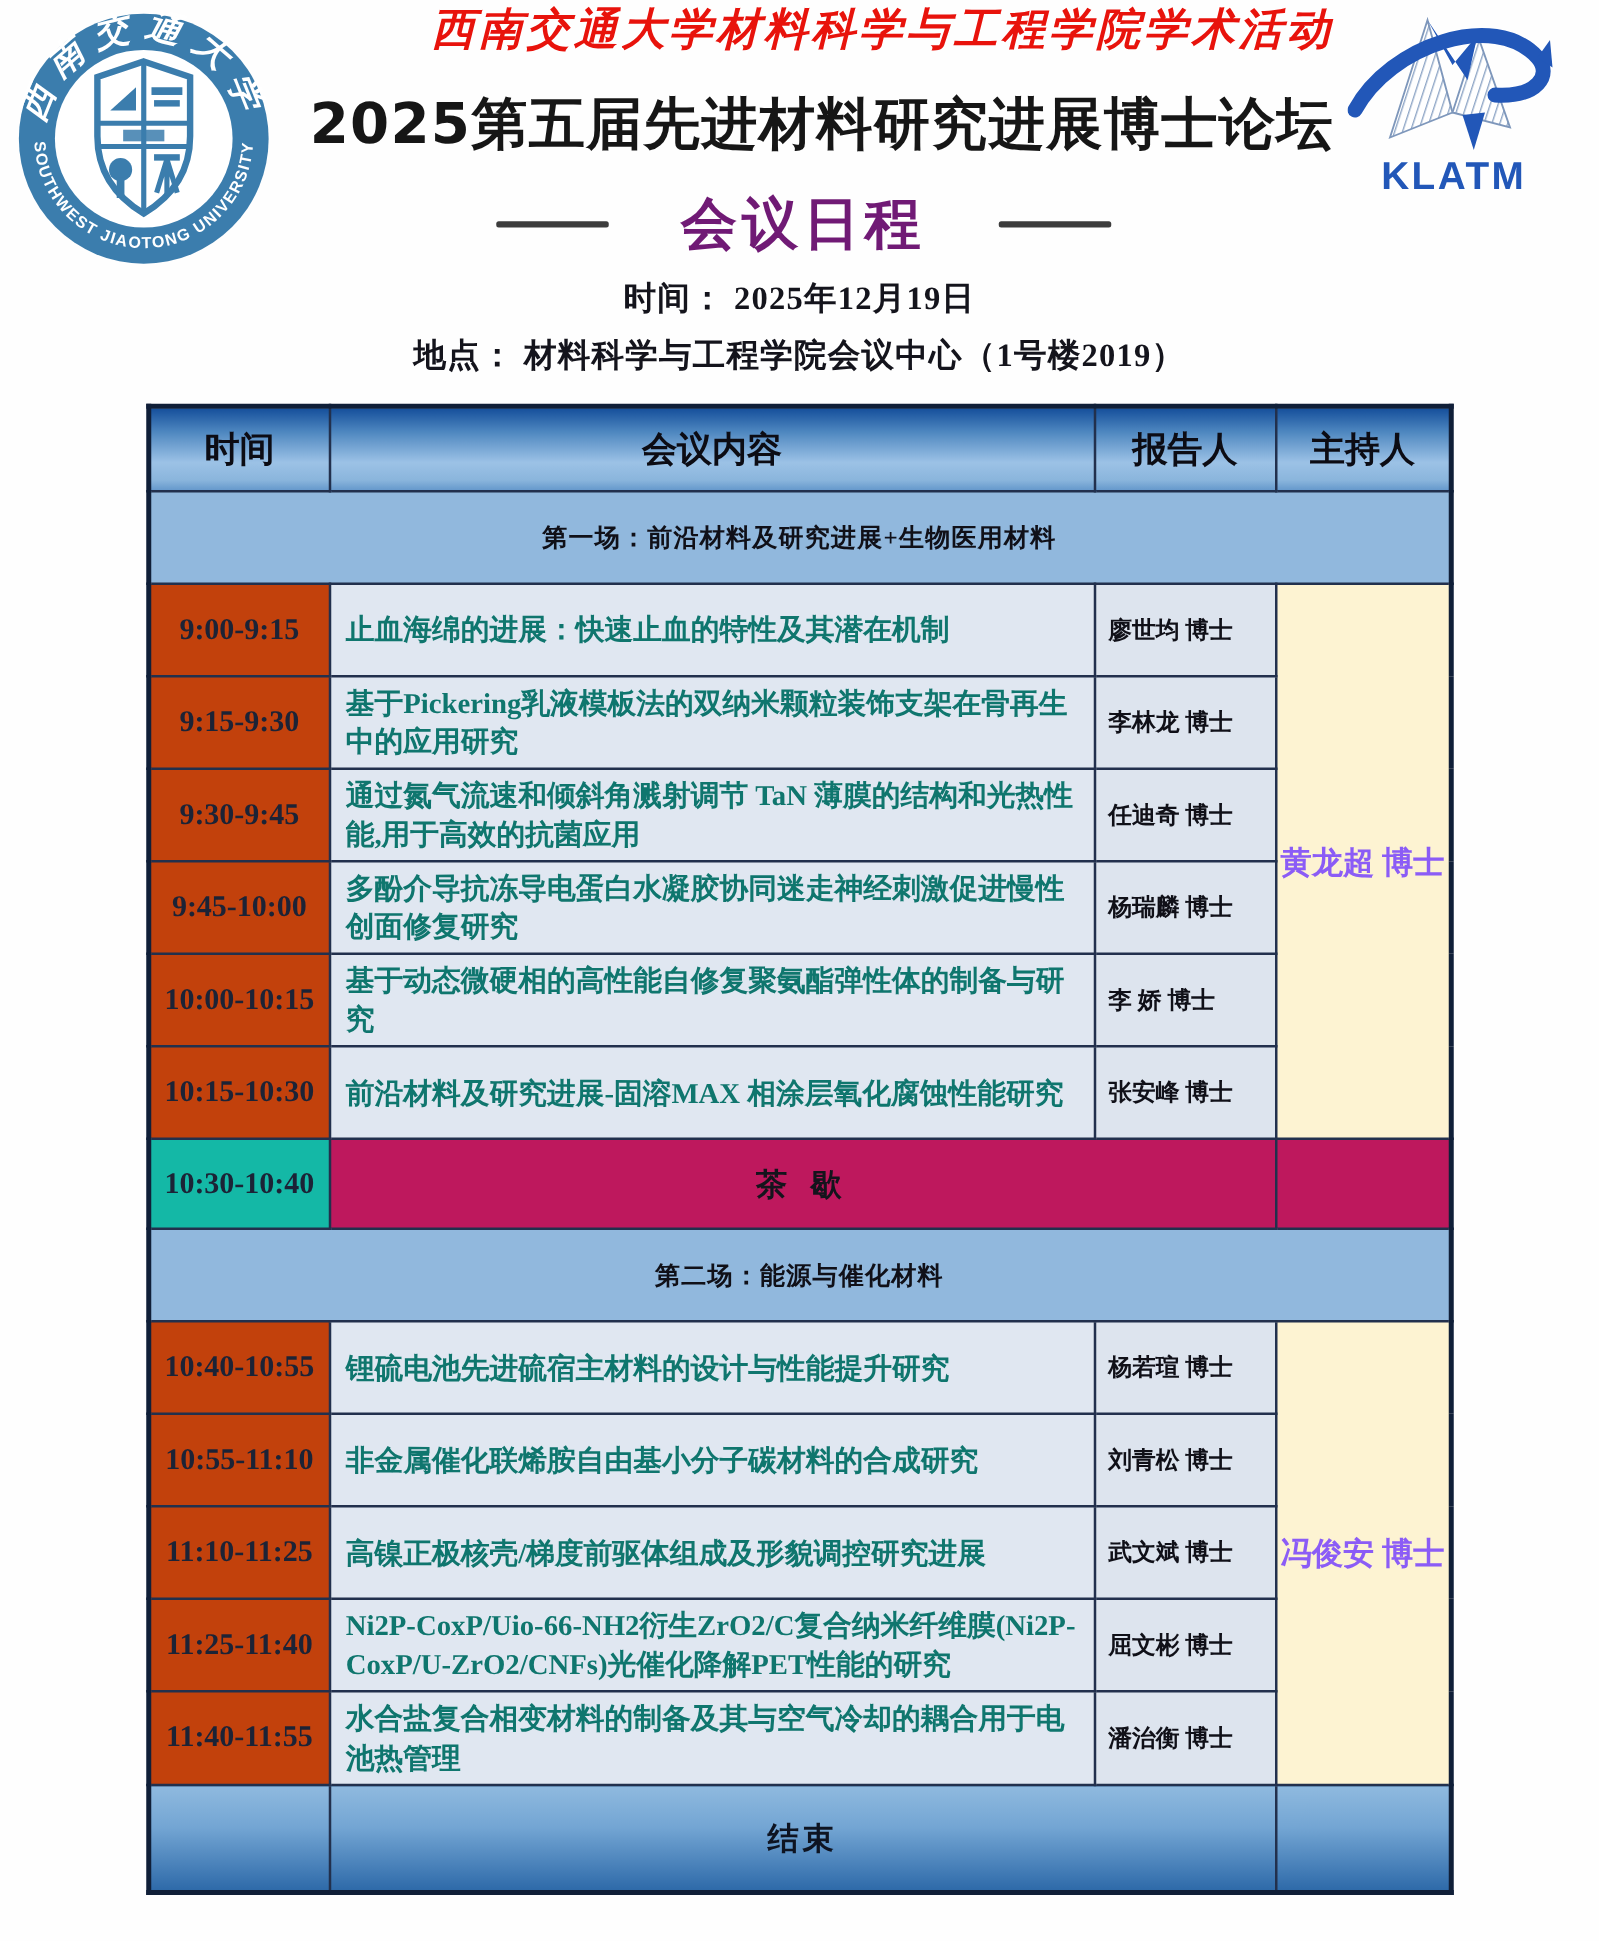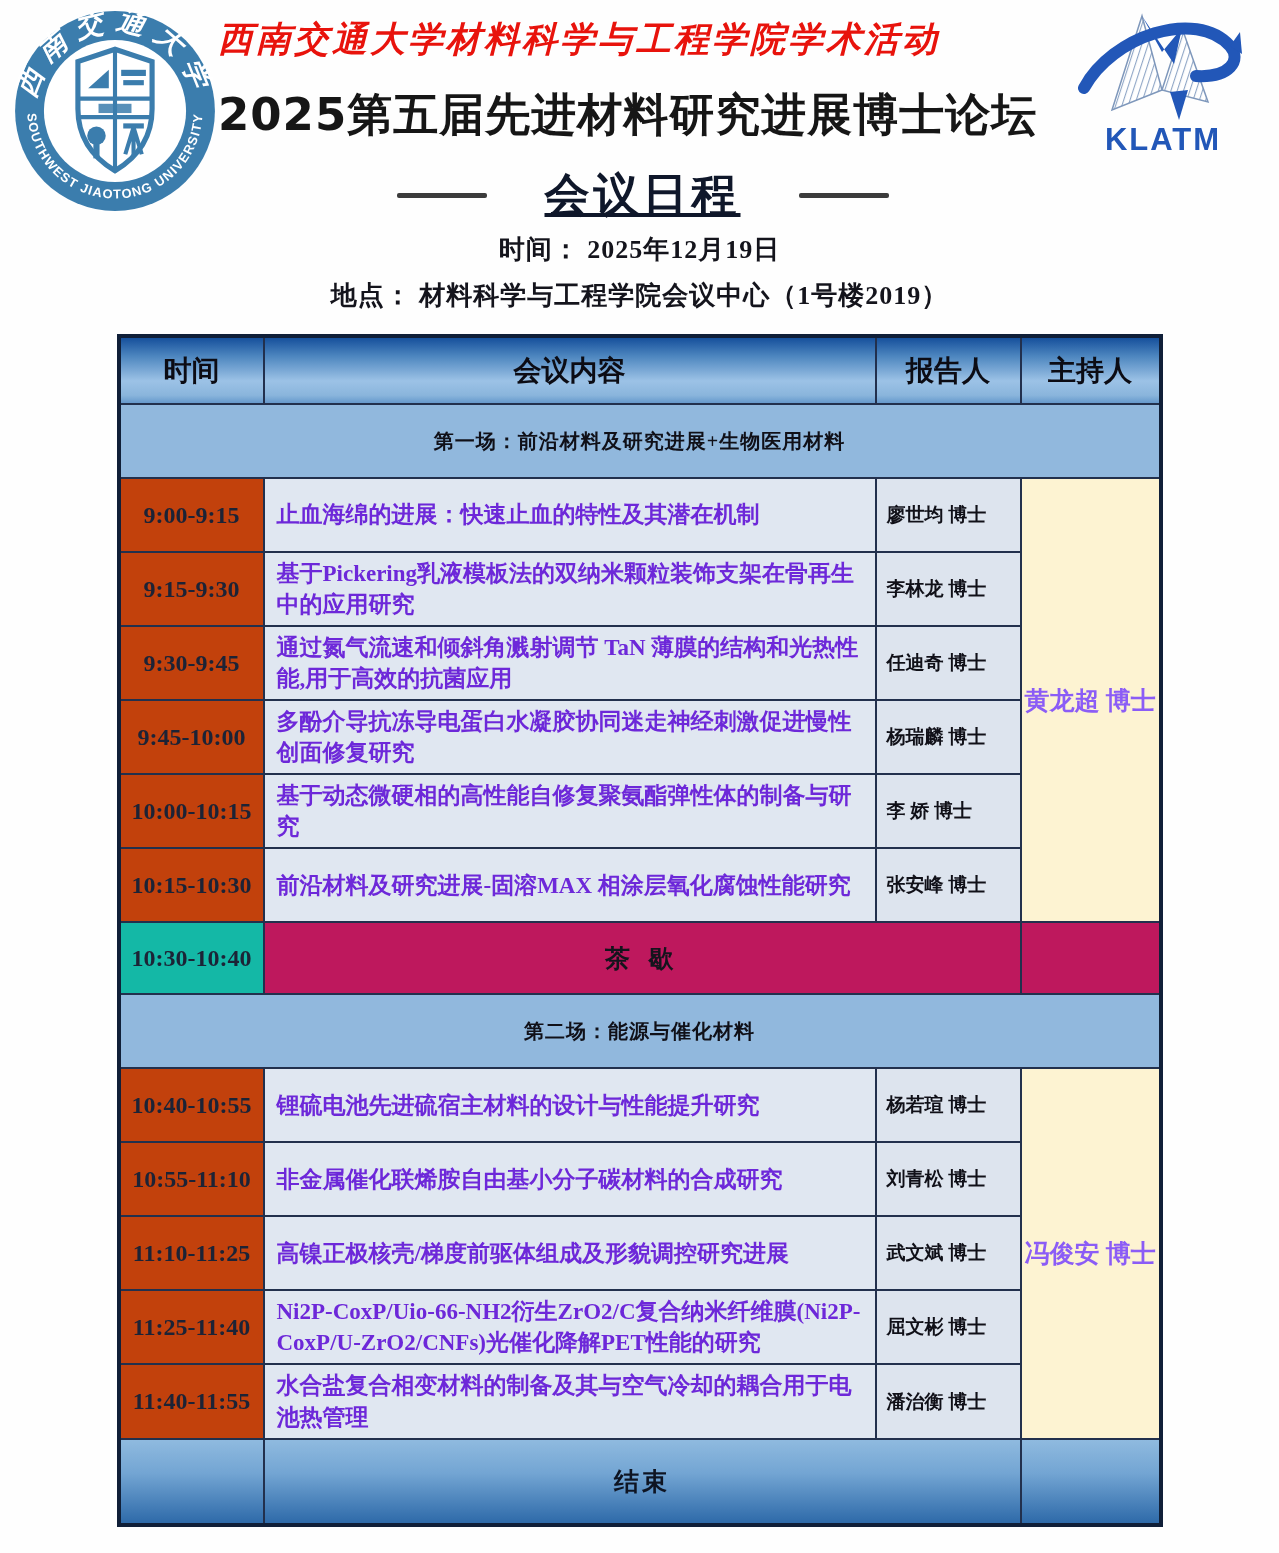--- a/index.html
+++ b/index.html
@@ -7,33 +7,33 @@
     background:#ffffff;
     font-family:"Liberation Serif","DejaVu Serif",serif;
     color:#14141c;
     width:1279px;
   }
   .page { width:1279px; min-height:1553px; background:#fefefe; overflow:hidden; }
 
   
   .top { display:flex; align-items:flex-start; }
   .seal-wrap { width:206px; height:206px; margin:8px 0 0 12px; flex-shrink:0; }
-  .title-block { flex:1; text-align:left; padding-top:16px; }
+  .title-block { flex:1; text-align:right; }
   .activity-line {
     color:#e8130c; font-size:35px; font-weight:bold; font-style:italic;
     letter-spacing:3px; font-family:"Liberation Serif",serif;
   }
   .main-title {
     margin-top:22px; font-size:45px; font-weight:900; color:#161616;
     font-family:"DejaVu Sans","Liberation Sans",sans-serif; letter-spacing:1px;
   }
   .subtitle-row { margin-top:20px; display:flex; justify-content:center; align-items:center; gap:58px; }
   .subtitle {
-    font-size:45px; font-weight:900; color:#0f172a;
-    font-family:"DejaVu Sans","Liberation Sans",sans-serif; letter-spacing:4px;text-decoration:underline;
+    font-size:45px; font-weight:900; color:#701a75;
+    font-family:"DejaVu Sans","Liberation Sans",sans-serif; letter-spacing:4px;
   }
   .dash { width:90px; height:5px; background:#3c3c3c; border-radius:2px; }
   .klatm-block { width:180px; margin:6px 26px 0 6px; text-align:center; flex-shrink:0; }
   .klatm-label {
     color:#2257b8; font-weight:900; font-size:31px; letter-spacing:2px;
     font-family:"Liberation Sans","DejaVu Sans",sans-serif; margin-top:-6px;
   }
 
   
   .meta { text-align:center; margin-top:2px; }
@@ -58,21 +58,21 @@
   tr.section-row td {
     height:74px; background:#91b8dd; text-align:center;
     font-size:20px; font-weight:bold; color:#101018; letter-spacing:1px;
   }
   tr.data-row { height:74px; }
   td.time-cell {
     background:#c2410c; text-align:center; font-size:24px; font-weight:bold; color:#1c2336;
   }
   td.content-cell {
     background:#e0e7f1; text-align:left; padding:5px 12px;
-    font-size:23px; font-weight:bold; line-height:1.35; color:#6d28d9;
+    font-size:23px; font-weight:bold; line-height:1.35; color:#0f766e;
   }
   td.speaker-cell {
     background:#dde4ee; text-align:left; padding:5px 10px;
     font-size:19px; font-weight:bold; color:#101018;
   }
   td.host-cell {
     background:#fdf3d2; text-align:center; font-size:25px; font-weight:bold; color:#8b5cf6;
   }
   tr.tea-row td { background:#be185d; height:72px; }
   tr.tea-row td.tea-label { text-align:center; font-size:25px; font-weight:bold; letter-spacing:6px; }

